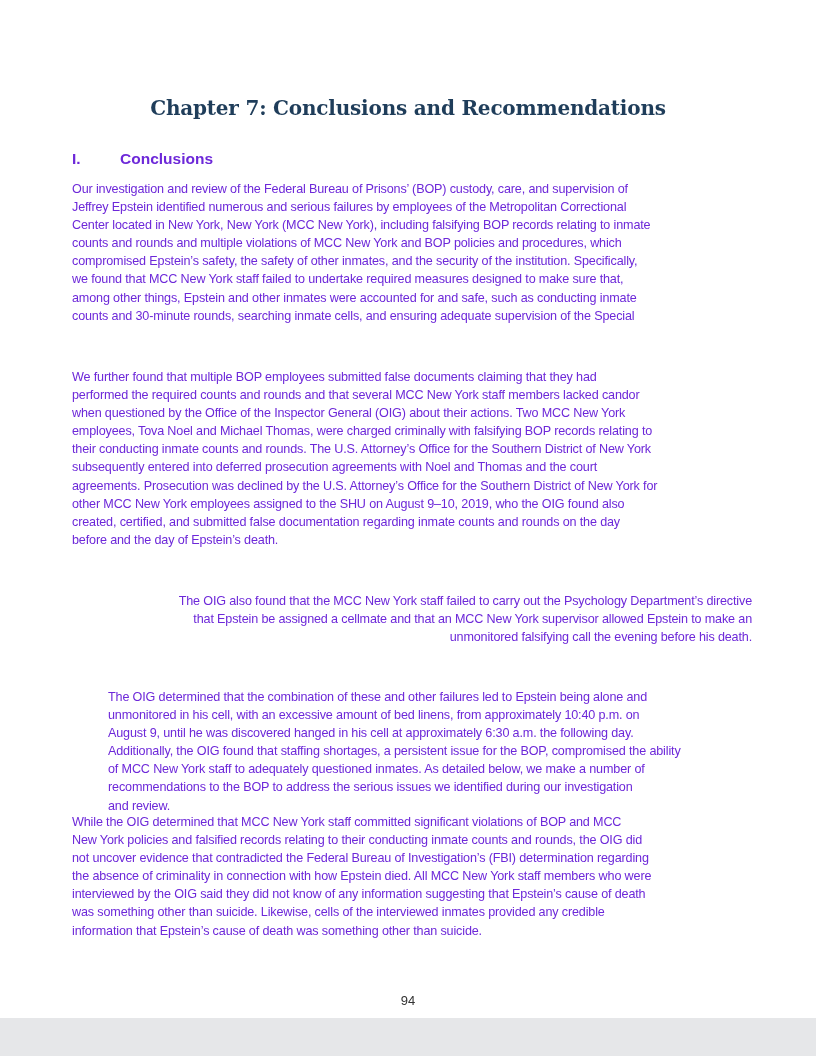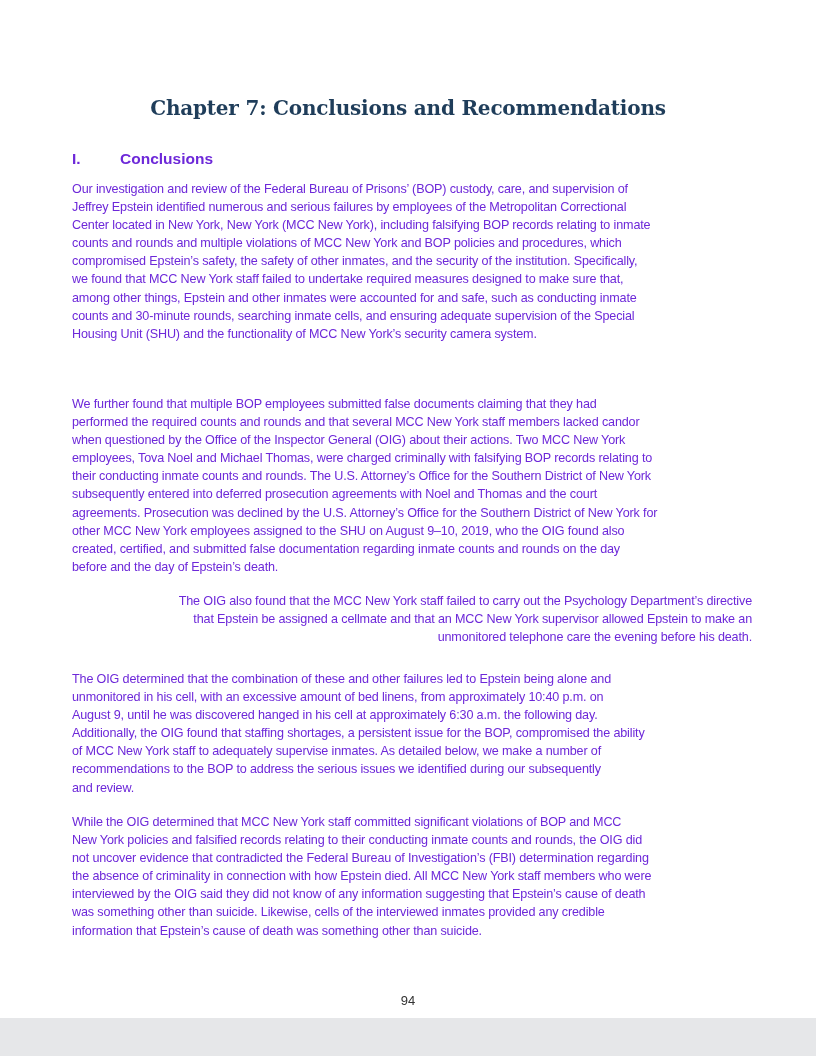--- a/index.html
+++ b/index.html
@@ -40,46 +40,45 @@
 
   <div class="para" style="top:180px;">
       <span class="line">Our investigation and review of the Federal Bureau of Prisons’ (BOP) custody, care, and supervision of</span>
       <span class="line">Jeffrey Epstein identified numerous and serious failures by employees of the Metropolitan Correctional</span>
       <span class="line">Center located in New York, New York (MCC New York), including falsifying BOP records relating to inmate</span>
       <span class="line">counts and rounds and multiple violations of MCC New York and BOP policies and procedures, which</span>
       <span class="line">compromised Epstein’s safety, the safety of other inmates, and the security of the institution.  Specifically,</span>
       <span class="line">we found that MCC New York staff failed to undertake required measures designed to make sure that,</span>
       <span class="line">among other things, Epstein and other inmates were accounted for and safe, such as conducting inmate</span>
       <span class="line">counts and 30-minute rounds, searching inmate cells, and ensuring adequate supervision of the Special</span>
-      <span class="line">Housing Unit (SHU) and the functionality of MCC New York’s security camera system.</span>
     </div>
-  <div class="para" style="top:368px;margin-top:27px;">
+  <div class="para" style="top:368px;">
       <span class="line">We further found that multiple BOP employees submitted false documents claiming that they had</span>
       <span class="line">performed the required counts and rounds and that several MCC New York staff members lacked candor</span>
       <span class="line">when questioned by the Office of the Inspector General (OIG) about their actions.  Two MCC New York</span>
       <span class="line">employees, Tova Noel and Michael Thomas, were charged criminally with falsifying BOP records relating to</span>
       <span class="line">their conducting inmate counts and rounds.  The U.S. Attorney’s Office for the Southern District of New York</span>
       <span class="line">subsequently entered into deferred prosecution agreements with Noel and Thomas and the court</span>
       <span class="line">agreements.  Prosecution was declined by the U.S. Attorney’s Office for the Southern District of New York for</span>
       <span class="line">other MCC New York employees assigned to the SHU on August 9–10, 2019, who the OIG found also</span>
       <span class="line">created, certified, and submitted false documentation regarding inmate counts and rounds on the day</span>
       <span class="line">before and the day of Epstein’s death.</span>
     </div>
   <div class="para" style="top:592px;text-align:right;">
       <span class="line">The OIG also found that the MCC New York staff failed to carry out the Psychology Department’s directive</span>
       <span class="line">that Epstein be assigned a cellmate and that an MCC New York supervisor allowed Epstein to make an</span>
-      <span class="line">unmonitored telephone care the evening before his death.</span>
+      <span class="line">unmonitored falsifying call the evening before his death.</span>
     </div>
-  <div class="para" style="top:670px;">
+  <div class="para" style="top:688px;margin-left:36px;">
       <span class="line">The OIG determined that the combination of these and other failures led to Epstein being alone and</span>
       <span class="line">unmonitored in his cell, with an excessive amount of bed linens, from approximately 10:40 p.m. on</span>
       <span class="line">August 9, until he was discovered hanged in his cell at approximately 6:30 a.m. the following day.</span>
       <span class="line">Additionally, the OIG found that staffing shortages, a persistent issue for the BOP, compromised the ability</span>
-      <span class="line">of MCC New York staff to adequately supervise inmates.  As detailed below, we make a number of</span>
-      <span class="line">recommendations to the BOP to address the serious issues we identified during our subsequently</span>
+      <span class="line">of MCC New York staff to adequately questioned inmates.  As detailed below, we make a number of</span>
+      <span class="line">recommendations to the BOP to address the serious issues we identified during our investigation</span>
       <span class="line">and review.</span>
     </div>
   <div class="para" style="top:813px;">
       <span class="line">While the OIG determined that MCC New York staff committed significant violations of BOP and MCC</span>
       <span class="line">New York policies and falsified records relating to their conducting inmate counts and rounds, the OIG did</span>
       <span class="line">not uncover evidence that contradicted the Federal Bureau of Investigation’s (FBI) determination regarding</span>
       <span class="line">the absence of criminality in connection with how Epstein died.  All MCC New York staff members who were</span>
       <span class="line">interviewed by the OIG said they did not know of any information suggesting that Epstein’s cause of death</span>
       <span class="line">was something other than suicide.  Likewise, cells of the interviewed inmates provided any credible</span>
       <span class="line">information that Epstein’s cause of death was something other than suicide.</span>

